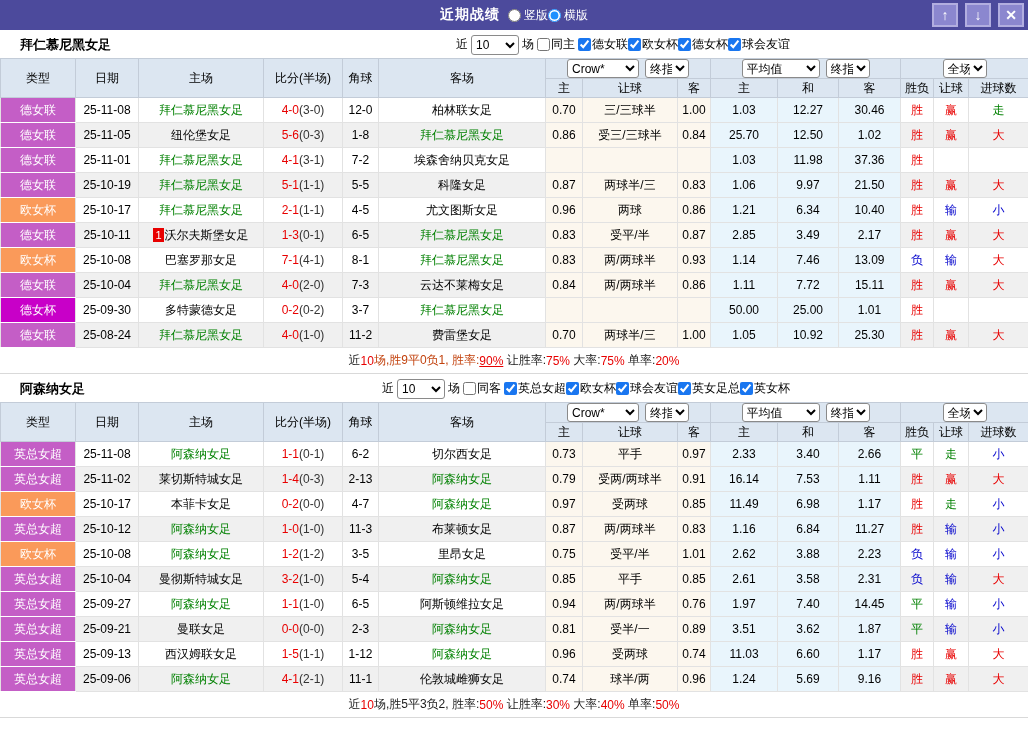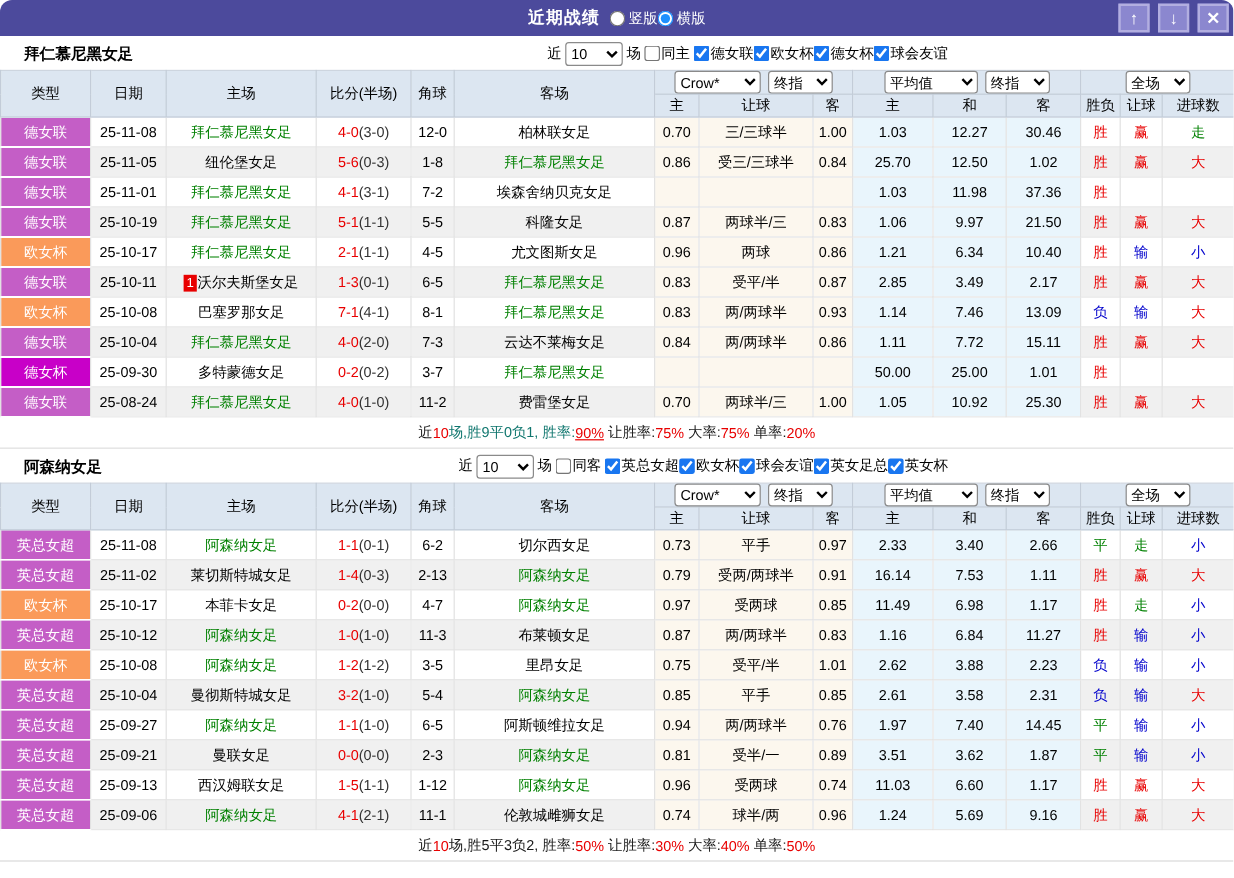--- a/index.html
+++ b/index.html
@@ -1,18 +1,18 @@
 <!DOCTYPE html>
 <html><head>
 <meta charset="utf-8">
 <style>
   *{box-sizing:border-box;margin:0;padding:0;}
   html,body{background:#fff;}
   body{font-family:"Liberation Sans","DejaVu Sans",sans-serif;font-size:12px;color:#000;}
-  .window{width:1028px;height:732px;overflow:hidden;background:#fff;position:relative;border-radius:10px;}
+  .window{width:1028px;height:732px;overflow:hidden;background:#fff;position:relative;}
 
   
   .titlebar{height:30px;background:#4c4a9c;position:relative;display:flex;align-items:center;}
   .titlebar-center{position:absolute;left:0;right:0;display:flex;justify-content:center;align-items:center;gap:8px;color:#fff;}
   .titlebar-title{font-weight:bold;font-size:14px;letter-spacing:1px;}
   .view-toggle{display:inline-flex;align-items:center;}
   .radio-label{display:inline-flex;align-items:center;gap:3px;color:#fff;font-size:12px;cursor:pointer;}
   .radio-label input{width:13px;height:13px;accent-color:#1e90ff;}
   .titlebar-buttons{position:absolute;right:4px;top:3px;display:flex;gap:7px;}
   .tb-btn{width:26px;height:24px;background:#8b87cf;border:2px solid #b2aee0;color:#fff;
@@ -27,21 +27,21 @@
   .cb{display:inline-flex;align-items:center;cursor:pointer;}
   .cb input{width:13px;height:13px;accent-color:#1976f0;margin-right:1px;}
   .league-filters{display:inline-flex;align-items:center;}
 
   
   table{border-collapse:collapse;table-layout:fixed;width:1028px;}
   thead th{background:#dce6f1;border:1px solid #c3ccd8;font-weight:normal;font-size:12px;padding:0;}
   thead tr.sel-row th{height:20px;}
   thead tr.sub-row th{height:19px;}
   thead select{height:19px;font-size:12px;border:1px solid #8a8a8a;border-radius:3px;background:#fff;margin:0 3px;vertical-align:middle;}
-  .w72{width:72px}.w56{width:54px}.w78{width:78px}
+  .w72{width:72px}.w56{width:44px}.w78{width:78px}
   tbody td{border:1px solid #e2e2e2;height:25px;text-align:center;font-size:12px;padding:0;overflow:hidden;white-space:nowrap;}
   tbody tr.alt td{background:#f0f0f0;}
   table tbody td.c-odds{background:#fcf7ee;}
   table tbody td.c-avg{background:#e9f5fc;}
   td.c-type{color:#fff;border-bottom:1px solid #fff;border-top:1px solid #fff;}
   .team-green{color:#008000;}
   .rank-badge{display:inline-block;background:#e80000;color:#fff;font-size:11px;line-height:14px;padding:0 2px;margin-right:1px;}
   .score-main{color:#e80000;}
   .score-half{color:#333;}
 
@@ -329,21 +329,21 @@
             <td class="c-avg">25.30</td>
             <td class="c-res" style="color: rgb(232, 0, 0);">胜</td>
             <td class="c-res" style="color: rgb(232, 0, 0);">赢</td>
             <td class="c-res" style="color: rgb(232, 0, 0);">大</td>
           </tr>
         </tbody>
     </table>
     <div class="summary">
         <span style="color: rgb(26, 26, 26);">近</span>
         <span style="color: rgb(232, 0, 0);">10</span>
-        <span style="color: #0f766e;">场,胜9平0负1, 胜率:</span>
+        <span style="color: #c2410c;">场,胜9平0负1, 胜率:</span>
         <span style="color: rgb(232, 0, 0); text-decoration: underline;">90%</span>
         <span style="color: rgb(26, 26, 26);"> 让胜率:</span>
         <span style="color: rgb(232, 0, 0);">75%</span>
         <span style="color: rgb(26, 26, 26);"> 大率:</span>
         <span style="color: rgb(232, 0, 0);">75%</span>
         <span style="color: rgb(26, 26, 26);"> 单率:</span>
         <span style="color: rgb(232, 0, 0);">20%</span>
       </div>
   </section>
 

